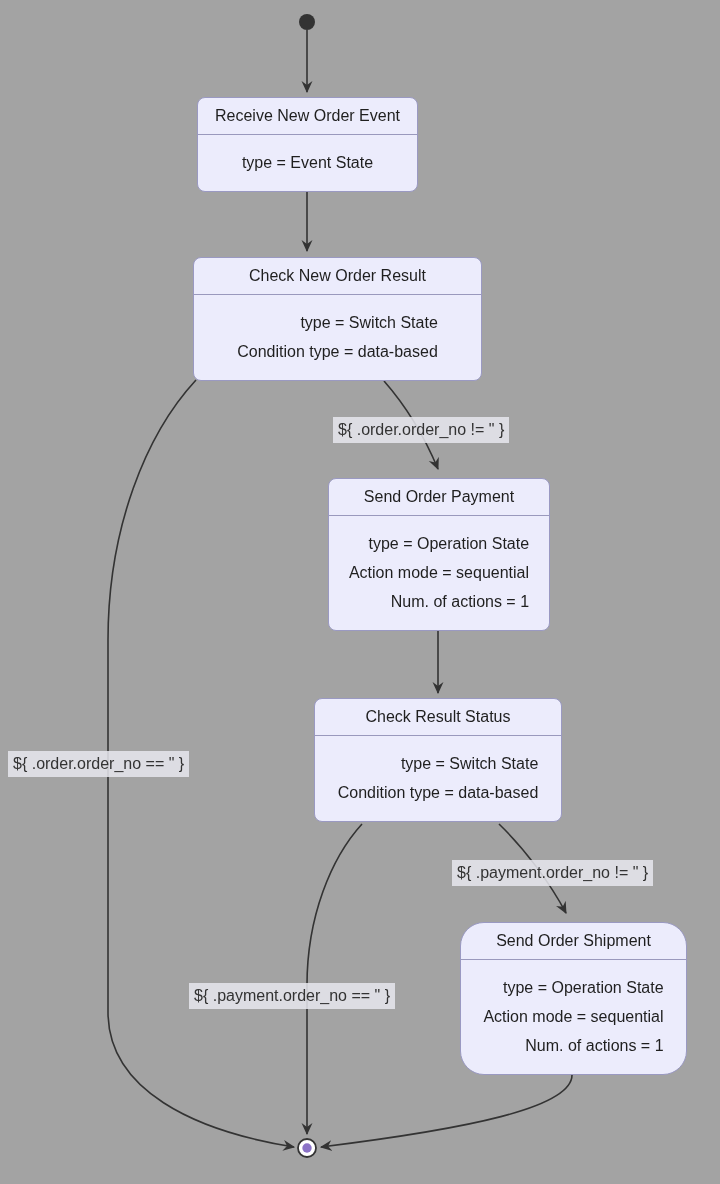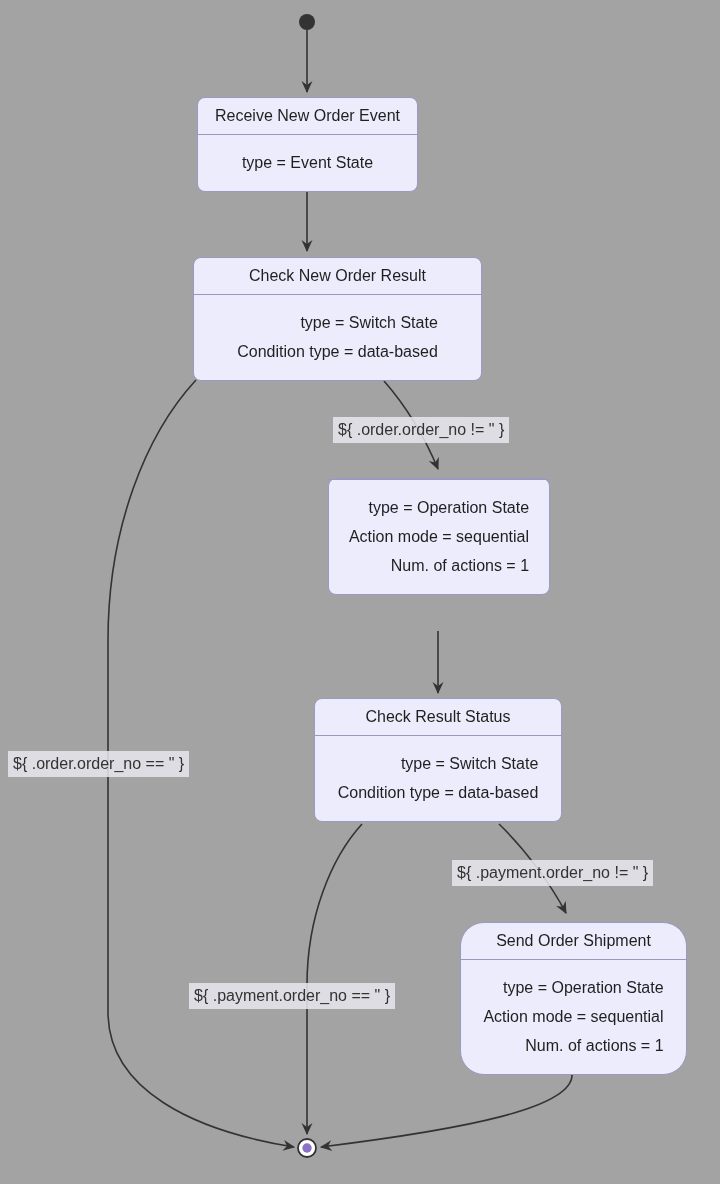--- a/index.html
+++ b/index.html
@@ -93,20 +93,21 @@
     <div class="state-title">Check New Order Result</div>
     <div class="state-body">
       <div class="state-lines">
         <div class="state-line">type = Switch State</div>
         <div class="state-line">Condition type = data-based</div>
       </div>
     </div>
   </div>
 
   <div class="state-node" style="left:328px;top:478px;width:222px;">
+    <div class="state-title">Send Order Payment</div>
     <div class="state-body">
       <div class="state-lines">
         <div class="state-line">type = Operation State</div>
         <div class="state-line">Action mode = sequential</div>
         <div class="state-line">Num. of actions = 1</div>
       </div>
     </div>
   </div>
 
   <div class="state-node" style="left:314px;top:698px;width:248px;">

